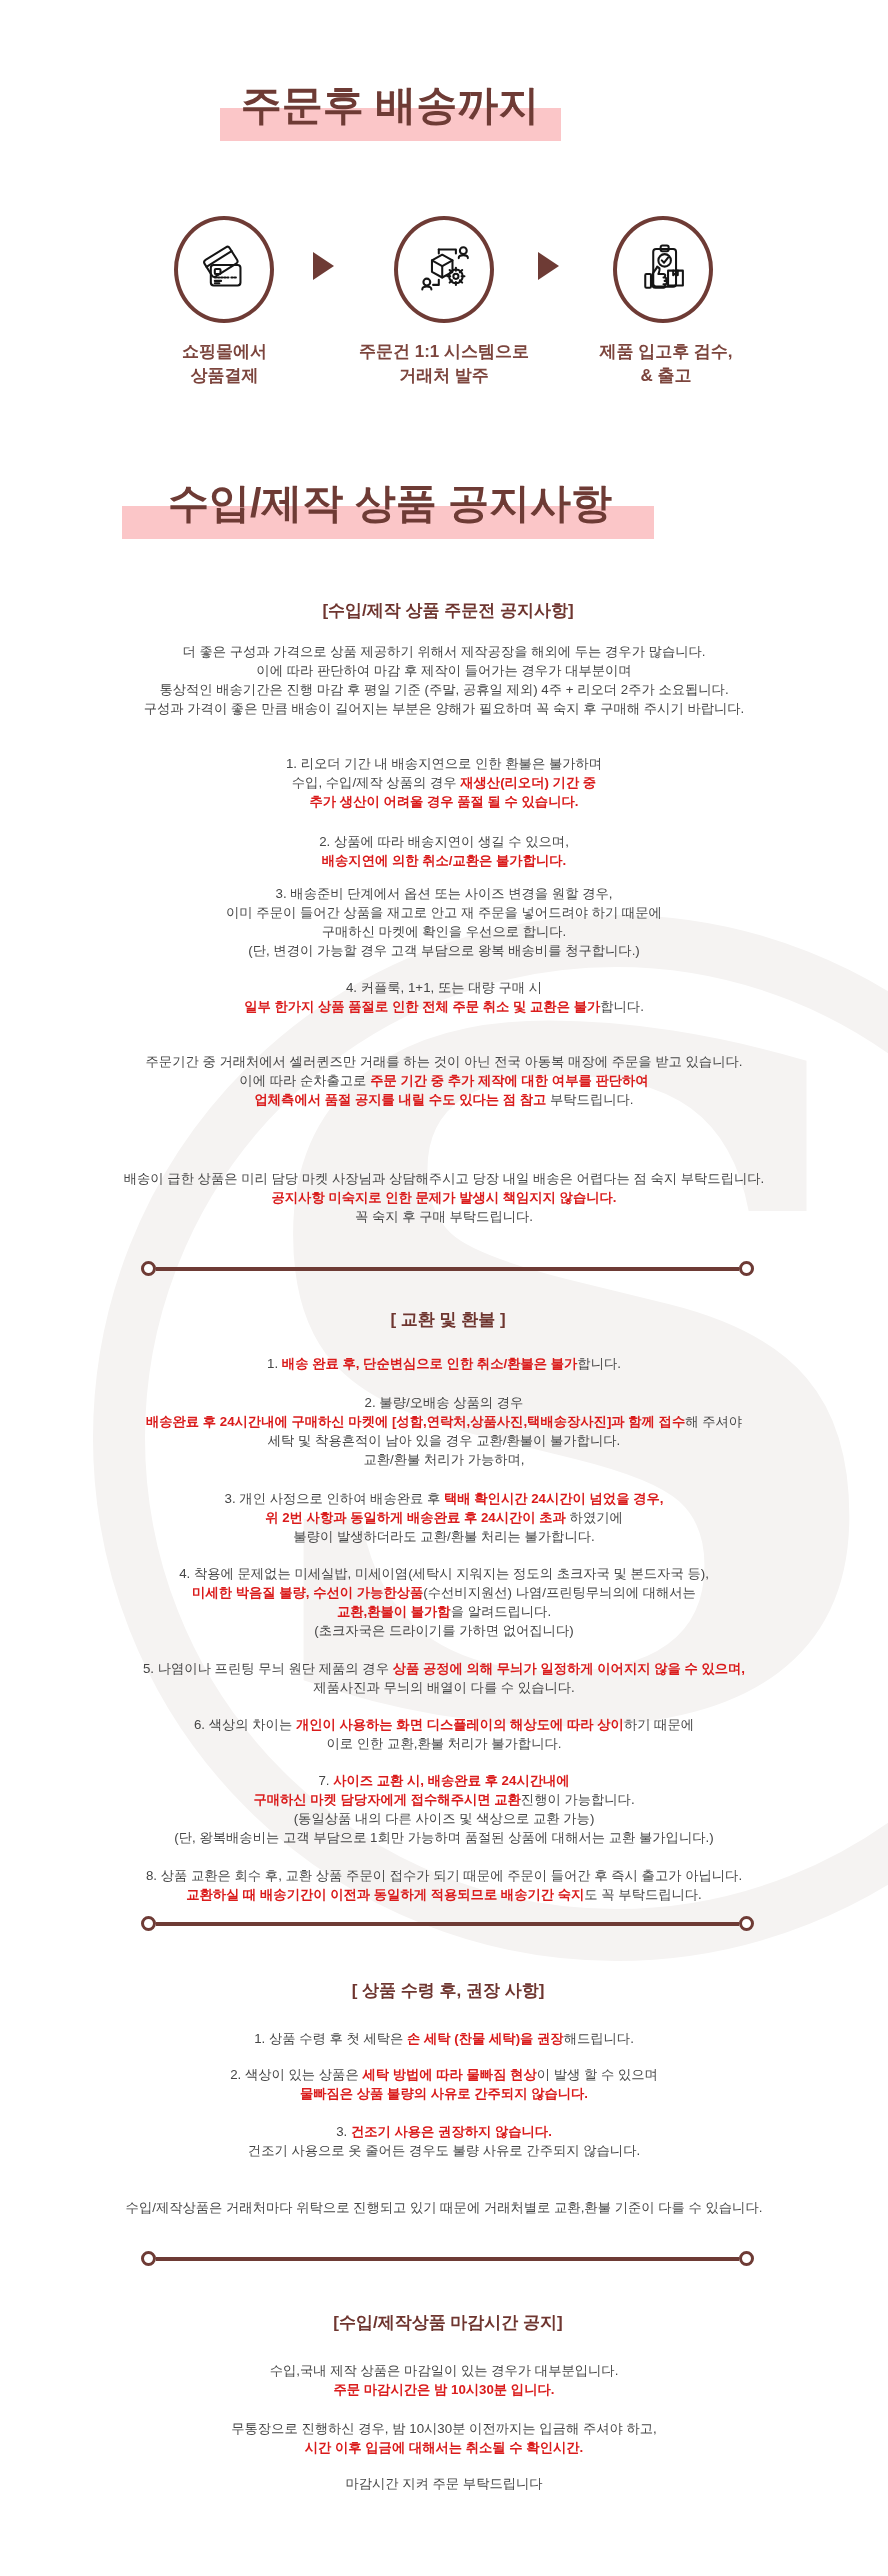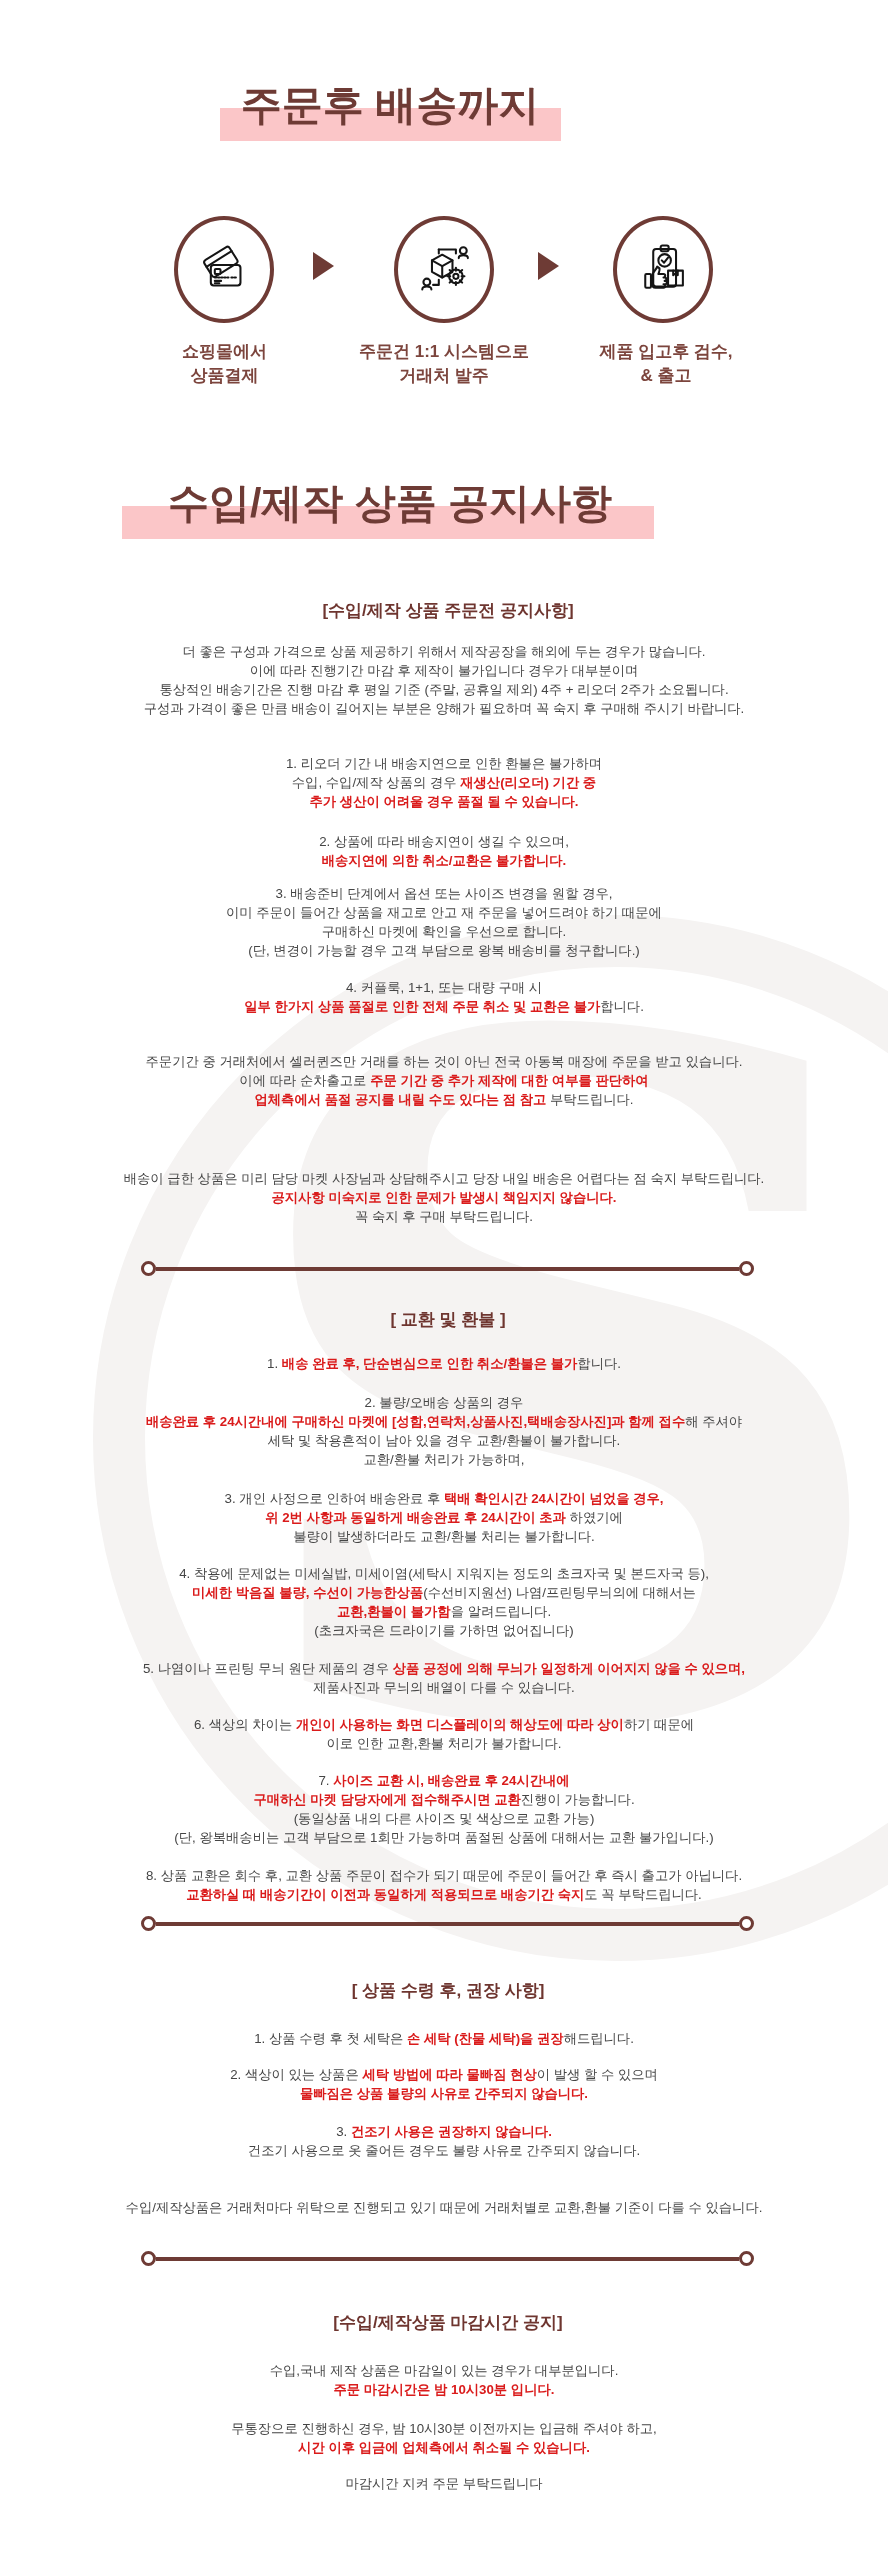--- a/index.html
+++ b/index.html
@@ -143,21 +143,21 @@
 
     <div class="big-title t2">
       <span class="hl">수입/제작 상품 공지사항</span>
     </div>
 
     <section class="sec sec-a">
       <div class="sec-header">[수입/제작 상품 주문전 공지사항]</div>
       <div class="paras">
           <div class="para" style="">
             <div class="line"><span class="t-g">더 좋은 구성과 가격으로 상품 제공하기 위해서 제작공장을 해외에 두는 경우가 많습니다.</span></div>
-            <div class="line"><span class="t-g">이에 따라 진행기간 마감 후 제작이 불가입니다 경우가 대부분이며</span></div>
+            <div class="line"><span class="t-g">이에 따라 판단하여 마감 후 제작이 들어가는 경우가 대부분이며</span></div>
             <div class="line"><span class="t-g">통상적인 배송기간은 진행 마감 후 평일 기준 (주말, 공휴일 제외) 4주 + 리오더 2주가 소요됩니다.</span></div>
             <div class="line"><span class="t-g">구성과 가격이 좋은 만큼 배송이 길어지는 부분은 양해가 필요하며 꼭 숙지 후 구매해 주시기 바랍니다.</span></div>
           </div>
           <div class="para" style="margin-top: 36px;">
             <div class="line"><span class="t-g">1. 리오더 기간 내 배송지연으로 인한 환불은 불가하며</span></div>
             <div class="line"><span class="t-g">수입, 수입/제작 상품의 경우 </span><span class="t-r">재생산(리오더) 기간 중</span></div>
             <div class="line"><span class="t-r">추가 생산이 어려울 경우 품절 될 수 있습니다.</span></div>
           </div>
           <div class="para" style="margin-top: 21px;">
             <div class="line"><span class="t-g">2. 상품에 따라 배송지연이 생길 수 있으며,</span></div>
@@ -258,21 +258,21 @@
 
     <section class="sec sec-d">
       <div class="sec-header">[수입/제작상품 마감시간 공지]</div>
       <div class="paras">
           <div class="para" style="margin-top: 27px;">
             <div class="line"><span class="t-g">수입,국내 제작 상품은 마감일이 있는 경우가 대부분입니다.</span></div>
             <div class="line"><span class="t-r">주문 마감시간은 밤 10시30분 입니다.</span></div>
           </div>
           <div class="para" style="margin-top: 20.4px;">
             <div class="line"><span class="t-g">무통장으로 진행하신 경우, 밤 10시30분 이전까지는 입금해 주셔야 하고,</span></div>
-            <div class="line"><span class="t-r">시간 이후 입금에 업체측에서 취소될 수 있습니다.</span></div>
+            <div class="line"><span class="t-r">시간 이후 입금에 대해서는 취소될 수 확인시간.</span></div>
           </div>
           <div class="para" style="margin-top: 17px;">
             <div class="line"><span class="t-g">마감시간 지켜 주문 부탁드립니다</span></div>
           </div>
         </div>
     </section>
 
   </div>
 </div>
 

